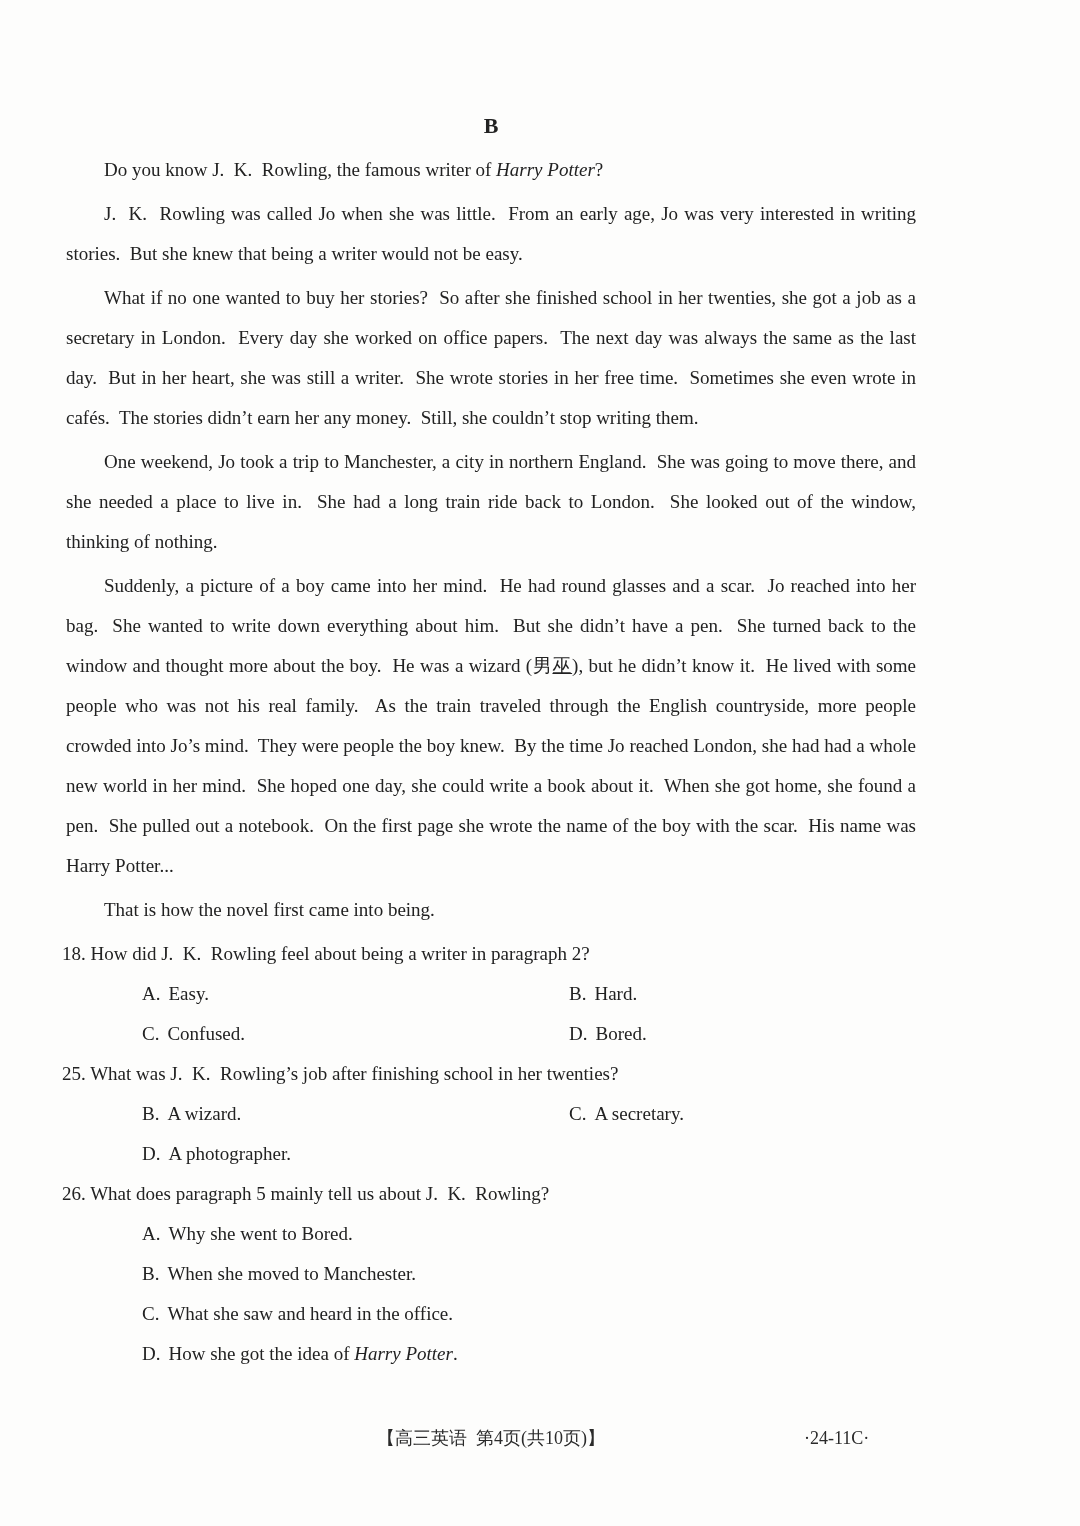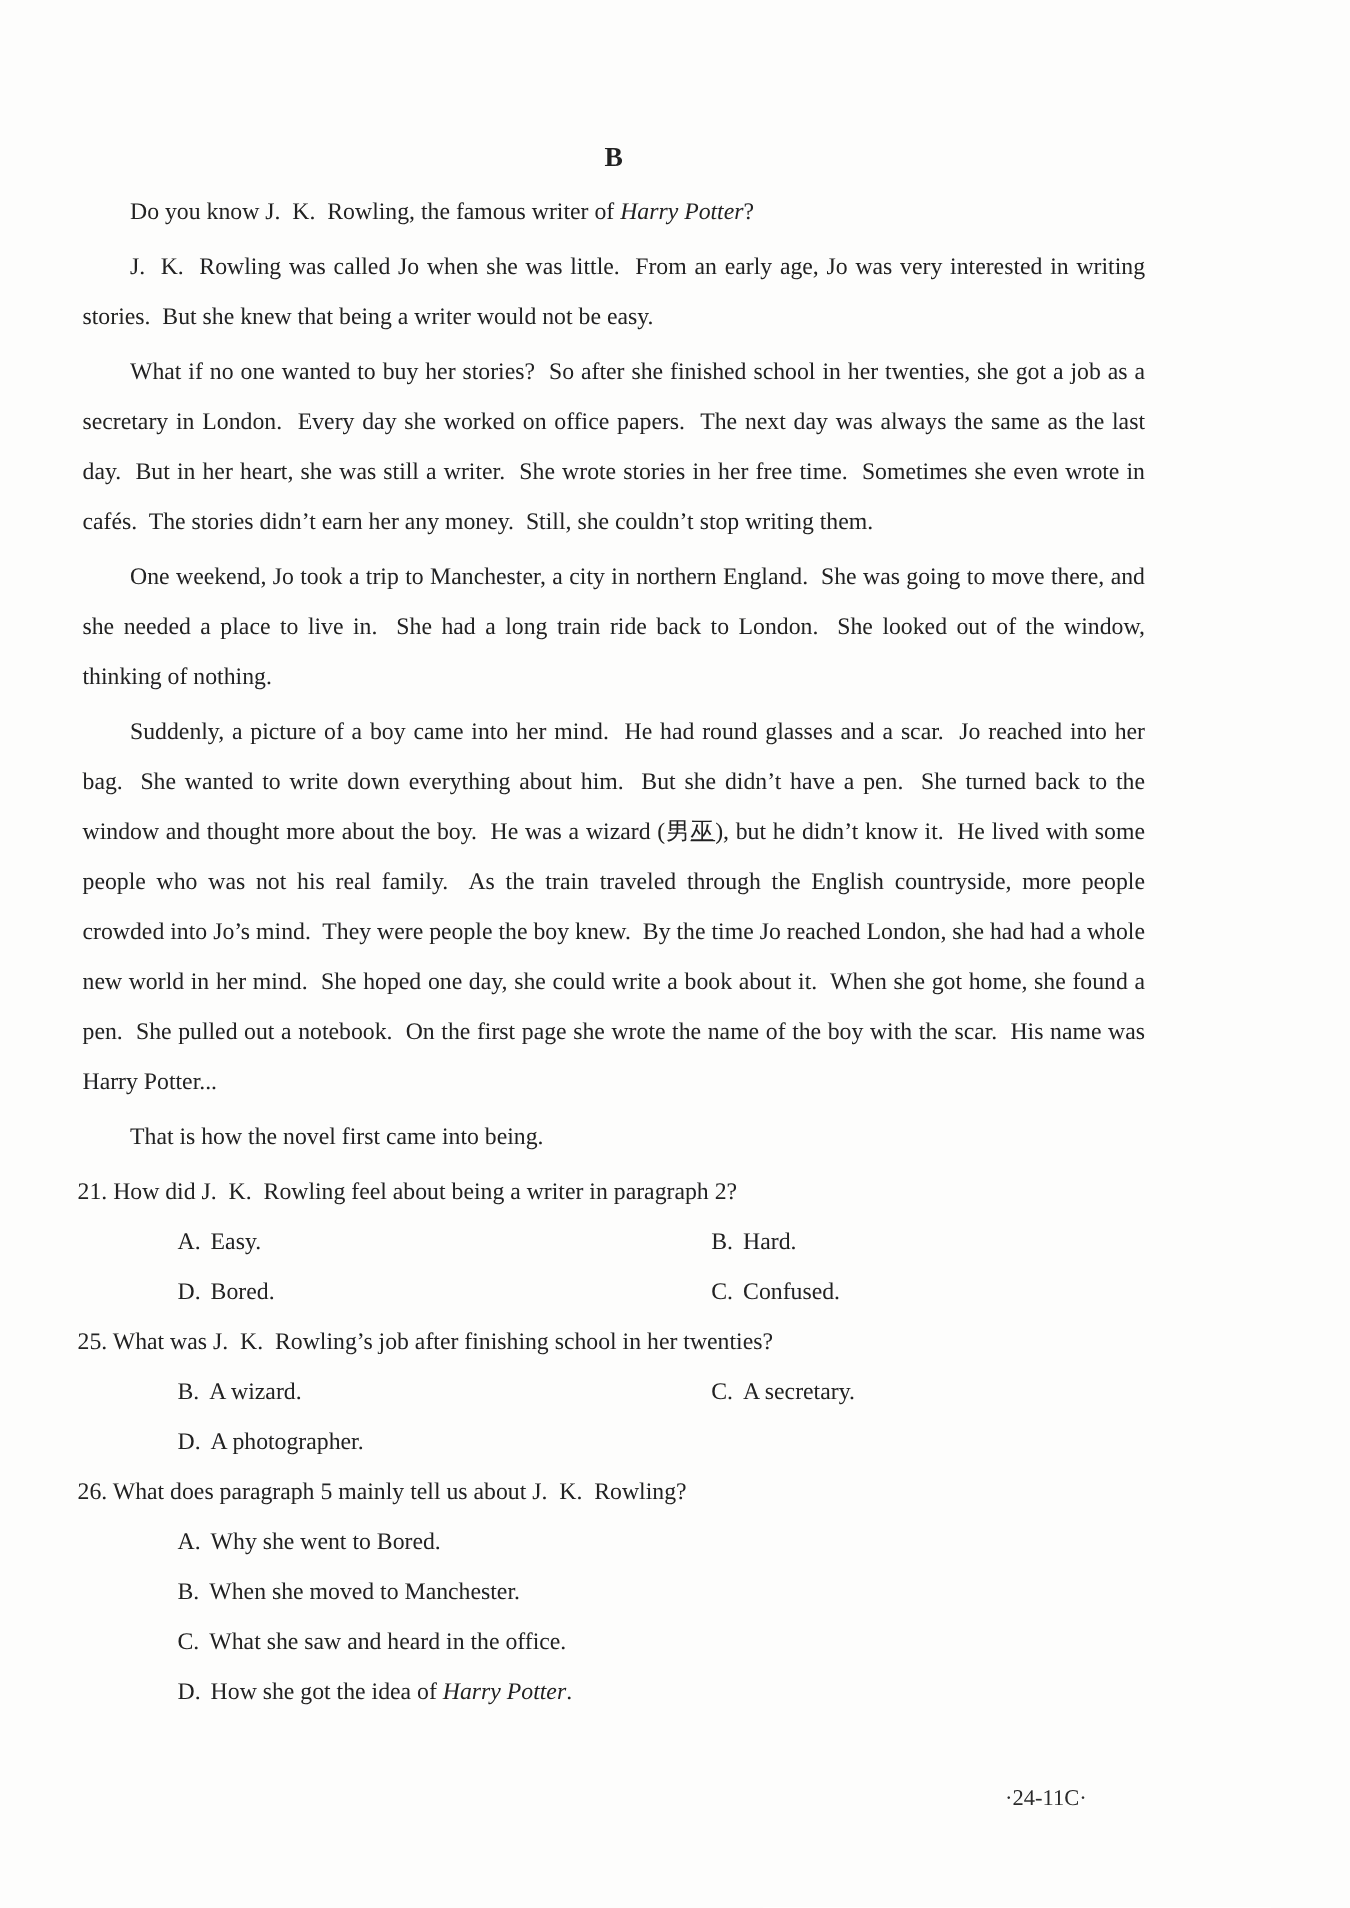--- a/index.html
+++ b/index.html
@@ -77,26 +77,26 @@
     <div class="passage" id="passage">
         <p class="para"><span>Do you know J.  K.  Rowling, the famous writer of </span><span class="italic ">Harry Potter</span><span>?</span></p>
         <p class="para"><span>J.  K.  Rowling was called Jo when she was little.  From an early age, Jo was very interested in writing stories.  But she knew that being a writer would not be easy.</span></p>
         <p class="para"><span>What if no one wanted to buy her stories?  So after she finished school in her twenties, she got a job as a secretary in London.  Every day she worked on office papers.  The next day was always the same as the last day.  But in her heart, she was still a writer.  She wrote stories in her free time.  Sometimes she even wrote in cafés.  The stories didn’t earn her any money.  Still, she couldn’t stop writing them.</span></p>
         <p class="para"><span>One weekend, Jo took a trip to Manchester, a city in northern England.  She was going to move there, and she needed a place to live in.  She had a long train ride back to London.  She looked out of the window, thinking of nothing.</span></p>
         <p class="para"><span>Suddenly, a picture of a boy came into her mind.  He had round glasses and a scar.  Jo reached into her bag.  She wanted to write down everything about him.  But she didn’t have a pen.  She turned back to the window and thought more about the boy.  He was a wizard (男</span><span class="underline">巫</span><span>), but he didn’t know it.  He lived with some people who was not his real family.  As the train traveled through the English countryside, more people crowded into Jo’s mind.  They were people the boy knew.  By the time Jo reached London, she had had a whole new world in her mind.  She hoped one day, she could write a book about it.  When she got home, she found a pen.  She pulled out a notebook.  On the first page she wrote the name of the boy with the scar.  His name was Harry Potter...</span></p>
         <p class="para"><span>That is how the novel first came into being.</span></p>
       </div>
     <div class="questions" id="questions">
         <div class="question">
-          <div class="q-head"><span class="q-num">21.</span> <span class="q-text">How did J.  K.  Rowling feel about being a writer in paragraph 2?</span></div>
+          <div class="q-head"><span class="q-num">18.</span> <span class="q-text">How did J.  K.  Rowling feel about being a writer in paragraph 2?</span></div>
           <div class="options columns">
             <div class="option"><span class="opt-label">A.</span><span>Easy.</span></div>
             <div class="option"><span class="opt-label">B.</span><span>Hard.</span></div>
+            <div class="option"><span class="opt-label">C.</span><span>Confused.</span></div>
             <div class="option"><span class="opt-label">D.</span><span>Bored.</span></div>
-            <div class="option"><span class="opt-label">C.</span><span>Confused.</span></div>
           </div>
         </div>
         <div class="question">
           <div class="q-head"><span class="q-num">25.</span> <span class="q-text">What was J.  K.  Rowling’s job after finishing school in her twenties?</span></div>
           <div class="options columns">
             <div class="option"><span class="opt-label">B.</span><span>A wizard.</span></div>
             <div class="option"><span class="opt-label">C.</span><span>A secretary.</span></div>
             <div class="option"><span class="opt-label">D.</span><span>A photographer.</span></div>
           </div>
         </div>
@@ -105,15 +105,16 @@
           <div class="options list">
             <div class="option"><span class="opt-label">A.</span><span>Why she went to Bored.</span></div>
             <div class="option"><span class="opt-label">B.</span><span>When she moved to Manchester.</span></div>
             <div class="option"><span class="opt-label">C.</span><span>What she saw and heard in the office.</span></div>
             <div class="option"><span class="opt-label">D.</span><span>How she got the idea of </span><span class="italic ">Harry Potter</span><span>.</span></div>
           </div>
         </div>
       </div>
   </div>
   <div class="footer">
+    <span class="footer-center">【高三英语  第4页(共10页)】</span>
     <span class="footer-right">·24-11C·</span>
   </div>
 </div>
 
 </body></html>

